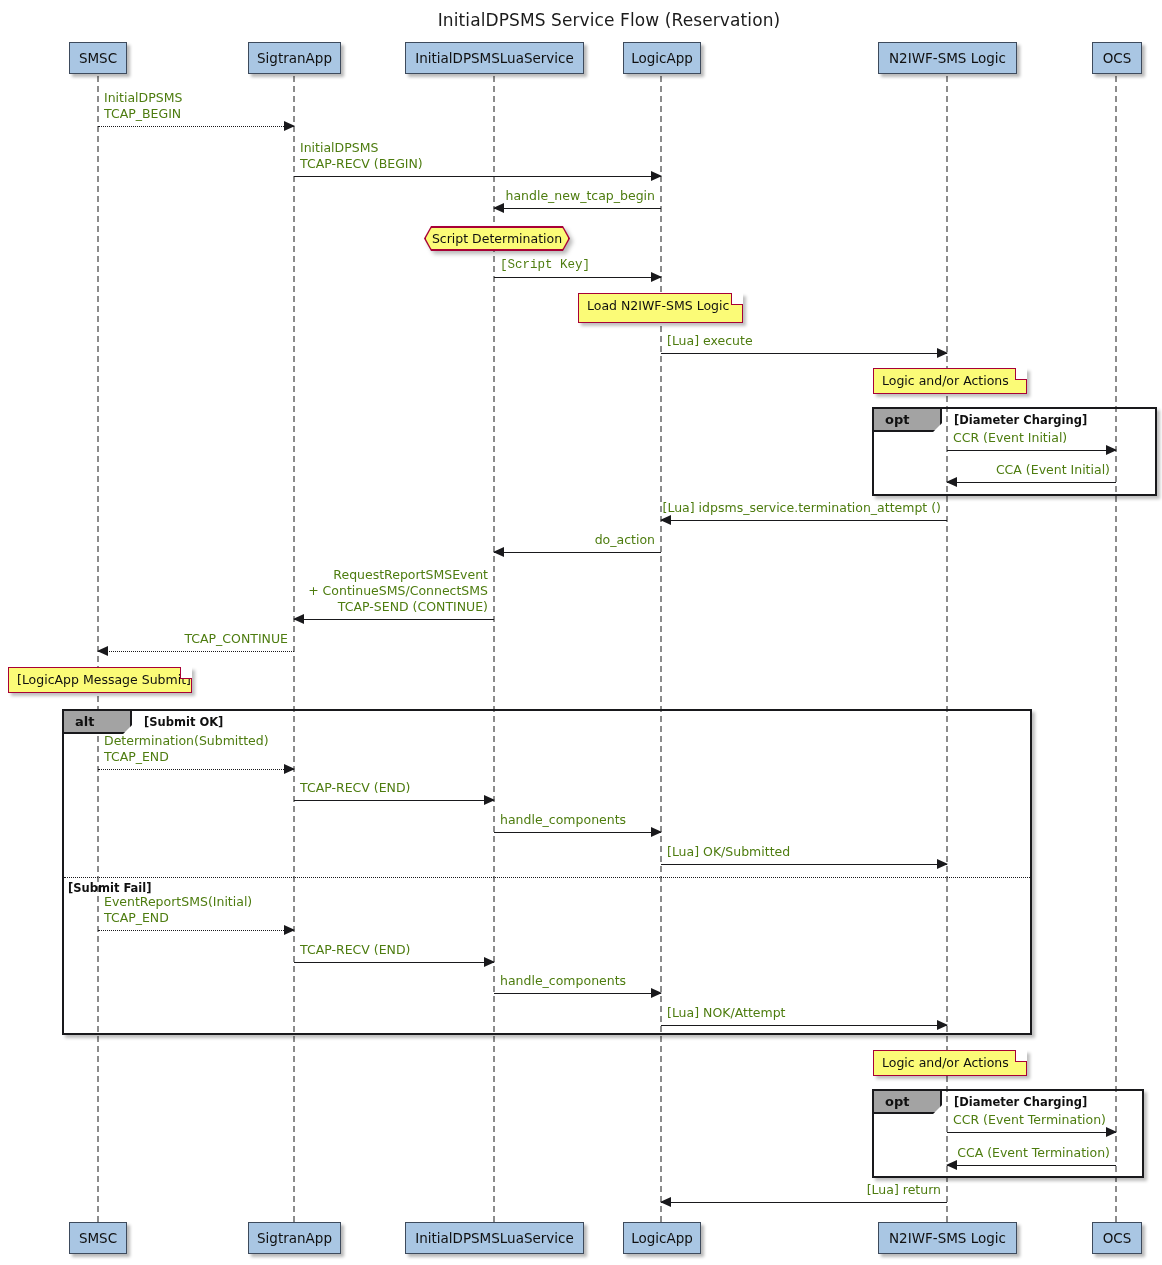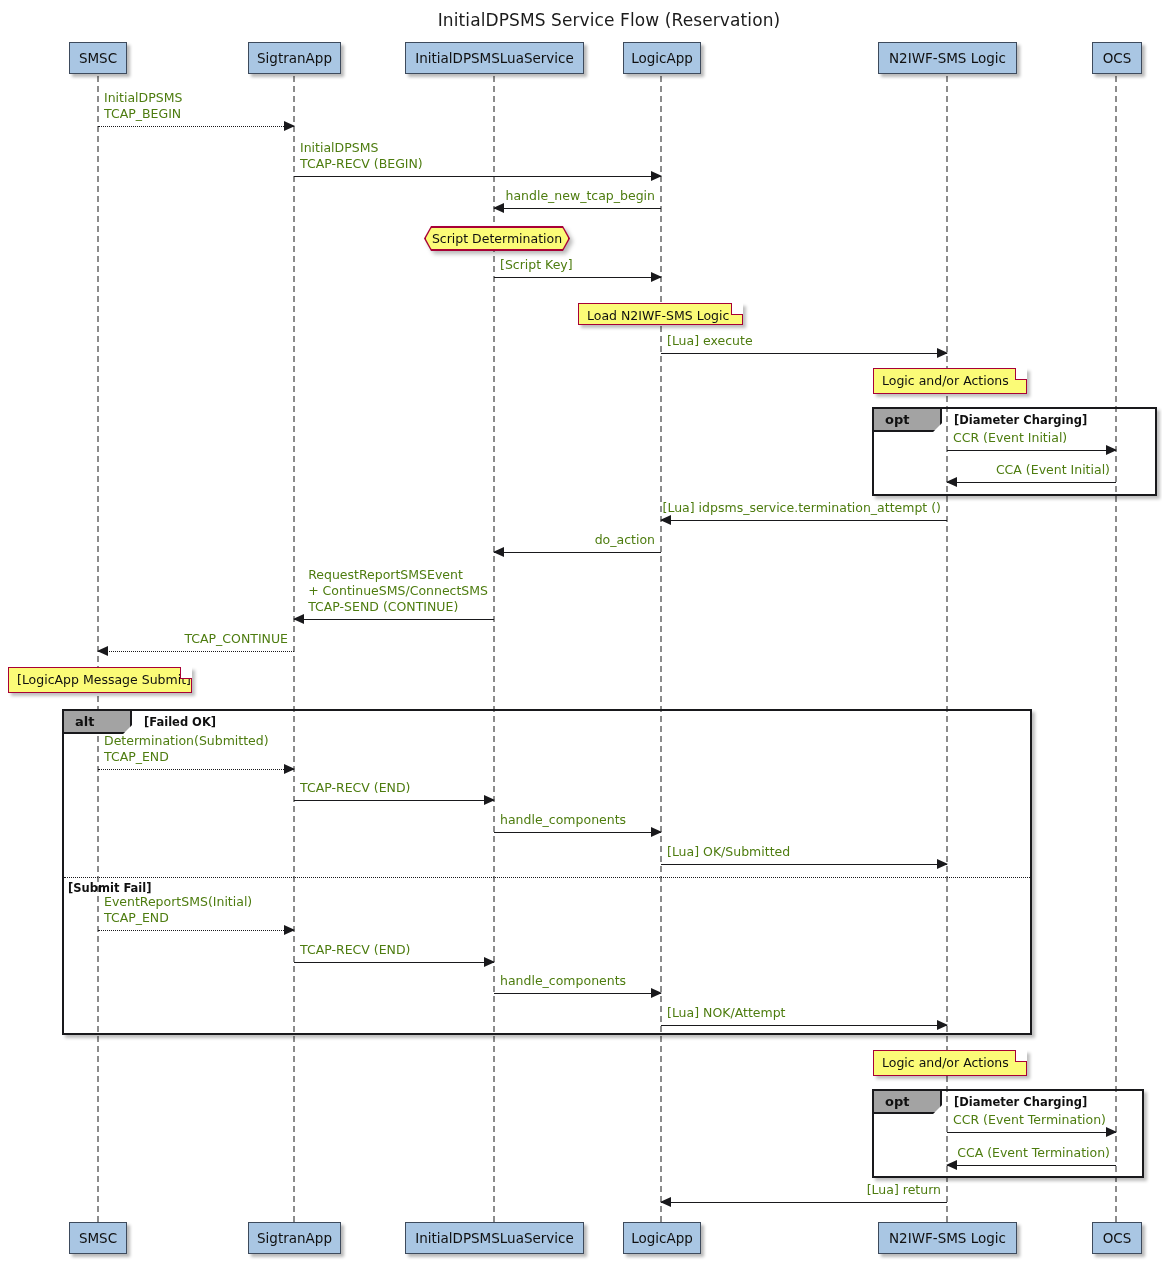--- a/index.html
+++ b/index.html
@@ -128,21 +128,21 @@
       </div>
       <div class="frag" style="left: 872px; top: 407px; width: 285px; height: 89px;"></div>
       <div class="frag-tab" style="left: 874px; top: 409px; width: 68px;">
         <span>opt</span>
       </div>
       <div class="frag-guard" style="left: 954px; top: 413px;">[Diameter Charging]</div>
       <div class="frag" style="left: 62px; top: 709px; width: 970px; height: 326px;"></div>
       <div class="frag-tab" style="left: 64px; top: 711px; width: 68px;">
         <span>alt</span>
       </div>
-      <div class="frag-guard" style="left: 144px; top: 715px;">[Failed OK]</div>
+      <div class="frag-guard" style="left: 144px; top: 715px;">[Submit OK]</div>
       <div class="frag-divider" style="left: 64px; top: 877px; width: 966px;"></div>
       <div class="frag-guard" style="left: 68px; top: 881px;">[Submit Fail]</div>
       <div class="frag" style="left: 872px; top: 1089px; width: 272px; height: 89px;"></div>
       <div class="frag-tab" style="left: 874px; top: 1091px; width: 68px;">
         <span>opt</span>
       </div>
       <div class="frag-guard" style="left: 954px; top: 1095px;">[Diameter Charging]</div>
       <div class="msg dotted r" style="left: 98px; top: 126px; width: 196px;">
         <div class="line"></div>
         <div class="head"></div>
@@ -156,21 +156,21 @@
 TCAP-RECV (BEGIN)</div>
       </div>
       <div class="msg l" style="left: 494px; top: 208px; width: 167px;">
         <div class="line"></div>
         <div class="head"></div>
         <div class="lbl" style="white-space: pre; bottom: 4px; right: 6px; text-align: right; height: 16px;">handle_new_tcap_begin</div>
       </div>
       <div class="msg r" style="left: 494px; top: 277px; width: 167px;">
         <div class="line"></div>
         <div class="head"></div>
-        <div class="lbl" style="white-space: pre; bottom: 4px; left: 6px; text-align: right; height: 16px;">[Script Key]</div>
+        <div class="lbl" style="white-space: pre; bottom: 4px; left: 6px; text-align: right; height: 16px; font-family: Liberation Mono, monospace;">[Script Key]</div>
       </div>
       <div class="msg r" style="left: 661px; top: 353px; width: 286px;">
         <div class="line"></div>
         <div class="head"></div>
         <div class="lbl" style="white-space: pre; bottom: 4px; left: 6px; text-align: left; height: 16px;">[Lua] execute</div>
       </div>
       <div class="msg r" style="left: 947px; top: 450px; width: 169px;">
         <div class="line"></div>
         <div class="head"></div>
         <div class="lbl" style="white-space: pre; bottom: 4px; left: 6px; text-align: left; height: 16px;">CCR (Event Initial)</div>
@@ -186,21 +186,21 @@
         <div class="lbl" style="white-space: pre; bottom: 4px; right: 6px; text-align: right; height: 16px;">[Lua] idpsms_service.termination_attempt ()</div>
       </div>
       <div class="msg l" style="left: 494px; top: 552px; width: 167px;">
         <div class="line"></div>
         <div class="head"></div>
         <div class="lbl" style="white-space: pre; bottom: 4px; right: 6px; text-align: right; height: 16px;">do_action</div>
       </div>
       <div class="msg l" style="left: 294px; top: 619px; width: 200px;">
         <div class="line"></div>
         <div class="head"></div>
-        <div class="lbl" style="white-space: pre; bottom: 4px; right: 6px; height: 48px;">RequestReportSMSEvent
+        <div class="lbl" style="white-space: pre; bottom: 4px; right: 6px; text-align: right; height: 48px;">RequestReportSMSEvent
 + ContinueSMS/ConnectSMS
 TCAP-SEND (CONTINUE)</div>
       </div>
       <div class="msg dotted l" style="left: 98px; top: 651px; width: 196px;">
         <div class="line"></div>
         <div class="head"></div>
         <div class="lbl" style="white-space: pre; bottom: 4px; right: 6px; text-align: right; height: 16px;">TCAP_CONTINUE</div>
       </div>
       <div class="msg dotted r" style="left: 98px; top: 769px; width: 196px;">
         <div class="line"></div>
@@ -252,21 +252,21 @@
       <div class="msg l" style="left: 947px; top: 1165px; width: 169px;">
         <div class="line"></div>
         <div class="head"></div>
         <div class="lbl" style="white-space: pre; bottom: 4px; right: 6px; text-align: right; height: 16px;">CCA (Event Termination)</div>
       </div>
       <div class="msg l" style="left: 661px; top: 1202px; width: 286px;">
         <div class="line"></div>
         <div class="head"></div>
         <div class="lbl" style="white-space: pre; bottom: 4px; right: 6px; text-align: right; height: 16px;">[Lua] return</div>
       </div>
-      <div class="note" style="left: 578px; top: 293px; width: 165px; height: 22px; margin-top: 10px;"><span>Load N2IWF-SMS Logic</span><div class="fold"></div></div>
+      <div class="note" style="left: 578px; top: 293px; width: 165px; height: 30px;"><span>Load N2IWF-SMS Logic</span><div class="fold"></div></div>
       <div class="note" style="left: 873px; top: 368px; width: 154px; height: 26px;"><span>Logic and/or Actions</span><div class="fold"></div></div>
       <div class="note" style="left: 8px; top: 667px; width: 184px; height: 26px;"><span>[LogicApp Message Submit]</span><div class="fold"></div></div>
       <div class="note" style="left: 873px; top: 1050px; width: 154px; height: 26px;"><span>Logic and/or Actions</span><div class="fold"></div></div>
       <div class="hexwrap" style="left: 424px; top: 226px; width: 146px; height: 25px;">
         <div class="hexborder"></div>
         <div class="hexinner">
           <span>Script Determination</span>
         </div>
       </div>
     </div>

